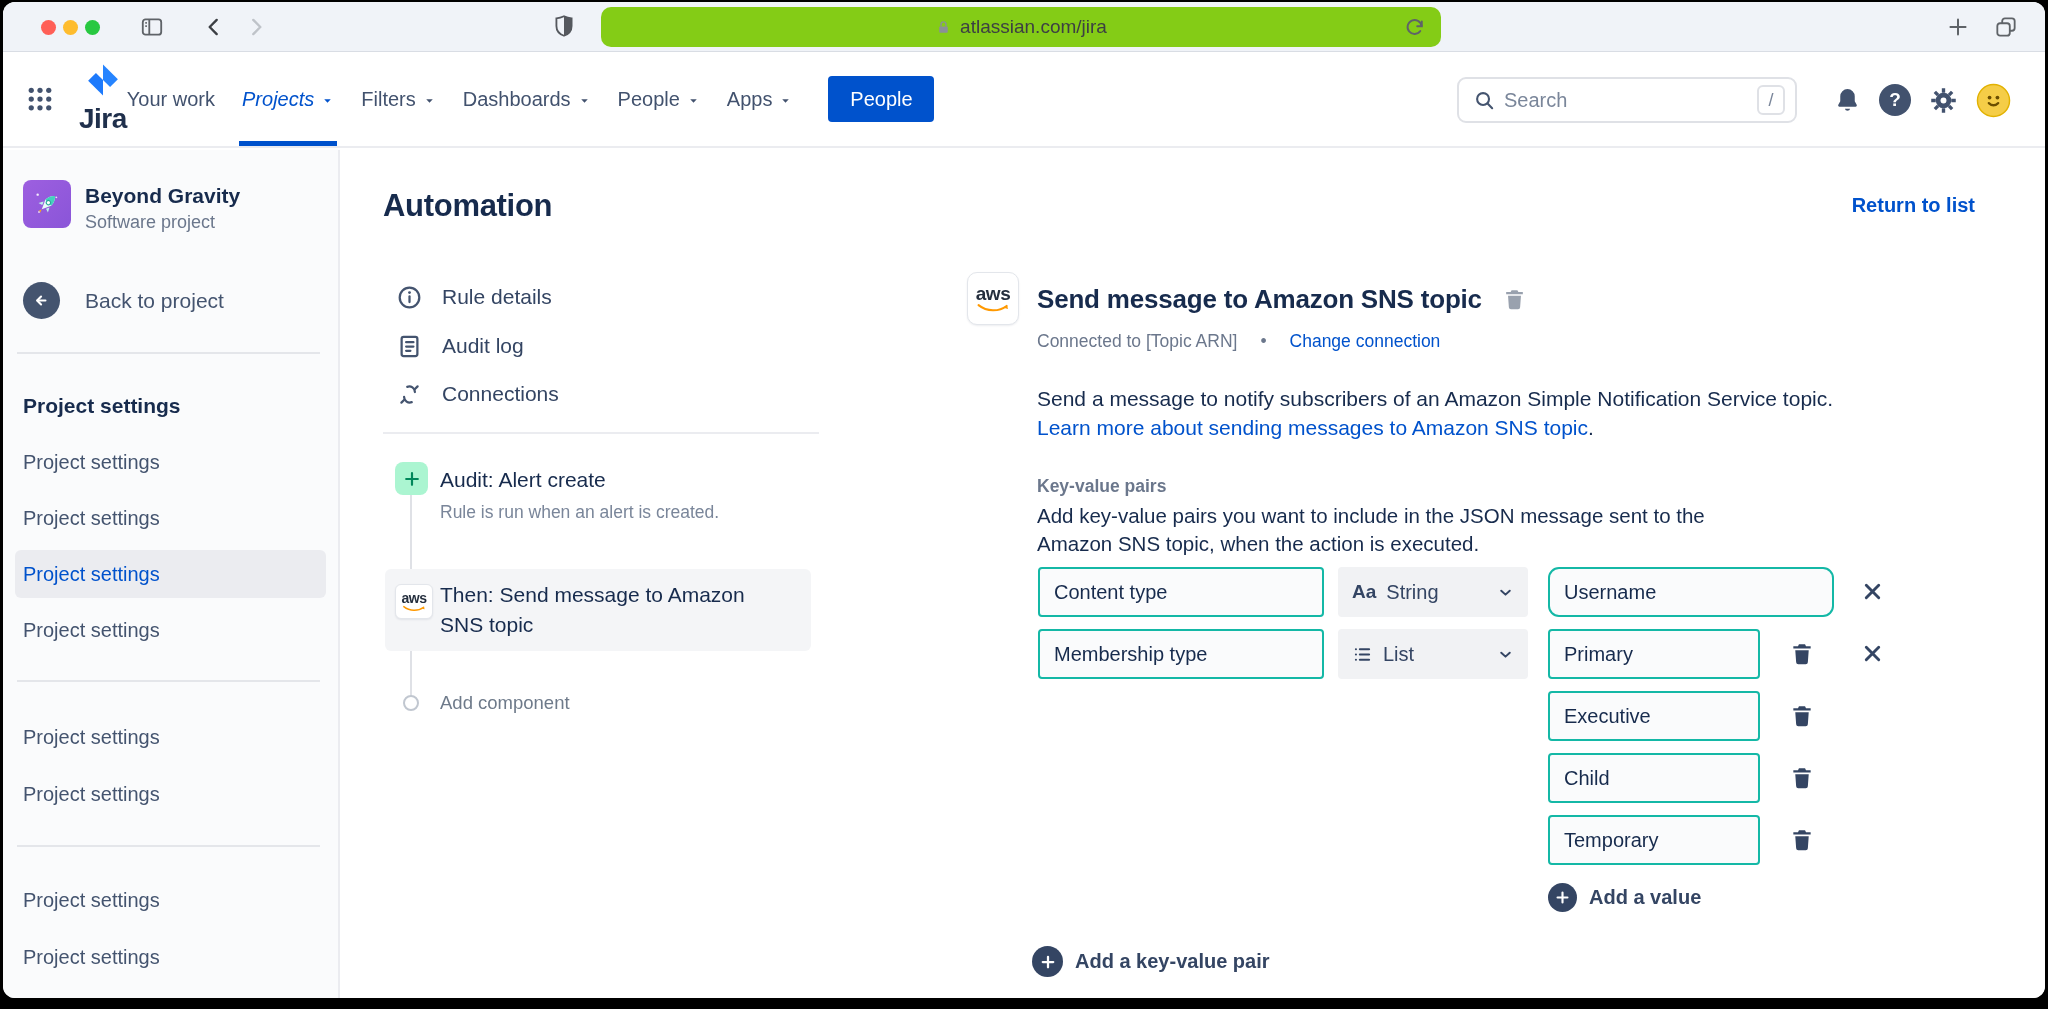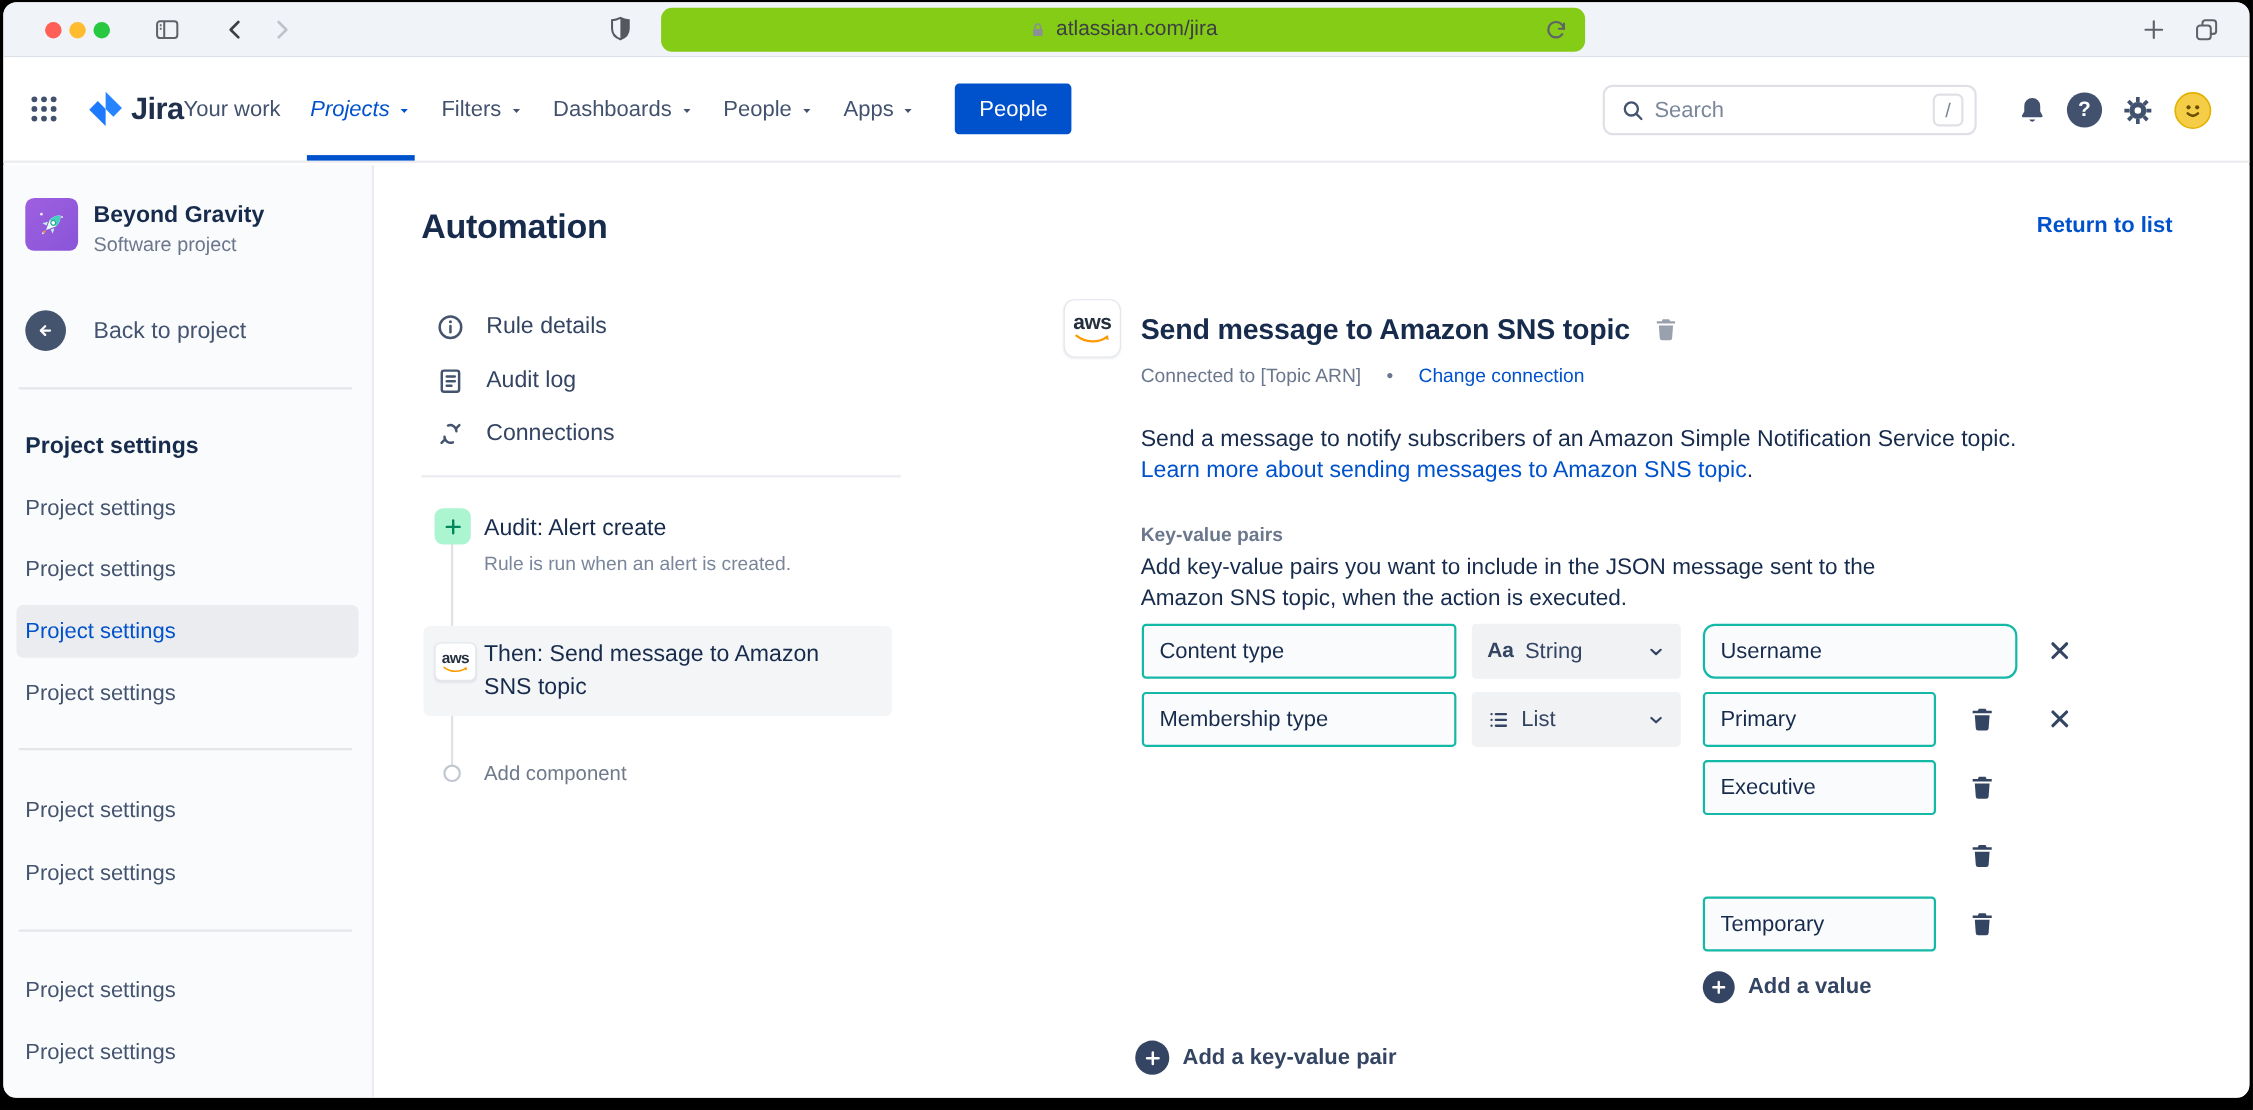--- a/index.html
+++ b/index.html
@@ -10,21 +10,21 @@
   .chrome { position:absolute; top:0; left:0; right:0; height:50px; background:#f0f3f8; border-bottom:1px solid #d9dde4; }
   .tl { position:absolute; top:18px; width:15px; height:15px; border-radius:50%; }
   .chrome-ic { position:absolute; top:12px; width:26px; height:26px; color:#5f6368; }
   .url-pill { position:absolute; left:598px; top:5px; width:840px; height:40px; background:#84cc16; border-radius:10px; display:flex; align-items:center; justify-content:center; gap:8px; }
   .url-txt { font-size:19px; color:#3d4043; }
   .reload { position:absolute; right:14px; top:8px; width:24px; height:24px; color:#5f6368; }
 
   
   .jira-nav { position:absolute; top:50px; left:0; right:0; height:96px; background:#fff; border-bottom:2px solid #EBECF0; display:flex; align-items:center; padding-left:22px; }
   .grid-ic { width:30px; height:30px; color:#42526E; flex:none; }
-  .logo { display:flex; align-items:center; gap:6px; margin-left:24px; cursor:pointer; }
+  .logo { display:flex; align-items:center; gap:6px; margin-left:24px; cursor:pointer;flex-direction:column; }
   .logo-word { font-size:28px; font-weight:700; color:#20304C; letter-spacing:-0.5px; }
   .nav-items { display:flex; align-items:stretch; gap:27px; align-self:stretch; }
   .nav-item { display:flex; align-items:center; gap:7px; font-size:20px; font-weight:500; color:#42526E; position:relative; cursor:pointer; }
   .nav-item .caret { width:13px; height:13px; margin-top:3px; }
   .nav-item.active { color:#0052CC;font-style:italic; }
   .nav-item.active::after { content:""; position:absolute; left:-3px; right:-3px; bottom:0; height:5px; background:#0052CC; }
   .create-btn { margin-left:36px; width:106px; height:46px; background:#0052CC; color:#fff; border:none; border-radius:4px; font-size:20px; font-weight:500; cursor:pointer; }
   .search-box { position:absolute; right:248px; top:25px; width:340px; height:46px; border:2.5px solid #DFE1E6; border-radius:9px; background:#fff; display:flex; align-items:center; padding:0 10px 0 14px; gap:8px; }
   .search-box input { border:none; outline:none; flex:1; font-size:20px; color:#172B4D; background:transparent; min-width:0; }
   .search-box input::placeholder { color:#7A869A; }
@@ -405,20 +405,21 @@
         </svg></button>
     <button class="icon-btn" style="left:1521px;top:492px;width:23px;height:23px"><svg viewBox="0 0 24 24" fill="none" stroke="currentColor" stroke-width="3" stroke-linecap="round">
           <path d="M5.5 5.5 18.5 18.5M18.5 5.5 5.5 18.5"></path>
         </svg></button>
 
     <input class="kv-input" style="left: 1208px; top: 541px; width: 212px;" value="Executive">
     <button class="icon-btn" style="left:1449px;top:553px"><svg viewBox="0 0 24 24" fill="currentColor">
           <path d="M9.2 3h5.6l.9 1.8H20v2.1H4V4.8h4.3L9.2 3zM5.8 8.5h12.4l-.8 11a2 2 0 0 1-2 1.9H8.6a2 2 0 0 1-2-1.9l-.8-11z"></path>
         </svg></button>
 
+    <input class="kv-input" style="left: 1208px; top: 603px; width: 212px;" value="Child">
     <button class="icon-btn" style="left:1449px;top:615px"><svg viewBox="0 0 24 24" fill="currentColor">
           <path d="M9.2 3h5.6l.9 1.8H20v2.1H4V4.8h4.3L9.2 3zM5.8 8.5h12.4l-.8 11a2 2 0 0 1-2 1.9H8.6a2 2 0 0 1-2-1.9l-.8-11z"></path>
         </svg></button>
 
     <input class="kv-input" style="left: 1208px; top: 665px; width: 212px;" value="Temporary">
     <button class="icon-btn" style="left:1449px;top:677px"><svg viewBox="0 0 24 24" fill="currentColor">
           <path d="M9.2 3h5.6l.9 1.8H20v2.1H4V4.8h4.3L9.2 3zM5.8 8.5h12.4l-.8 11a2 2 0 0 1-2 1.9H8.6a2 2 0 0 1-2-1.9l-.8-11z"></path>
         </svg></button>
 
     <div class="add-circle" style="left:1208px;top:733px;width:29px;height:29px">

